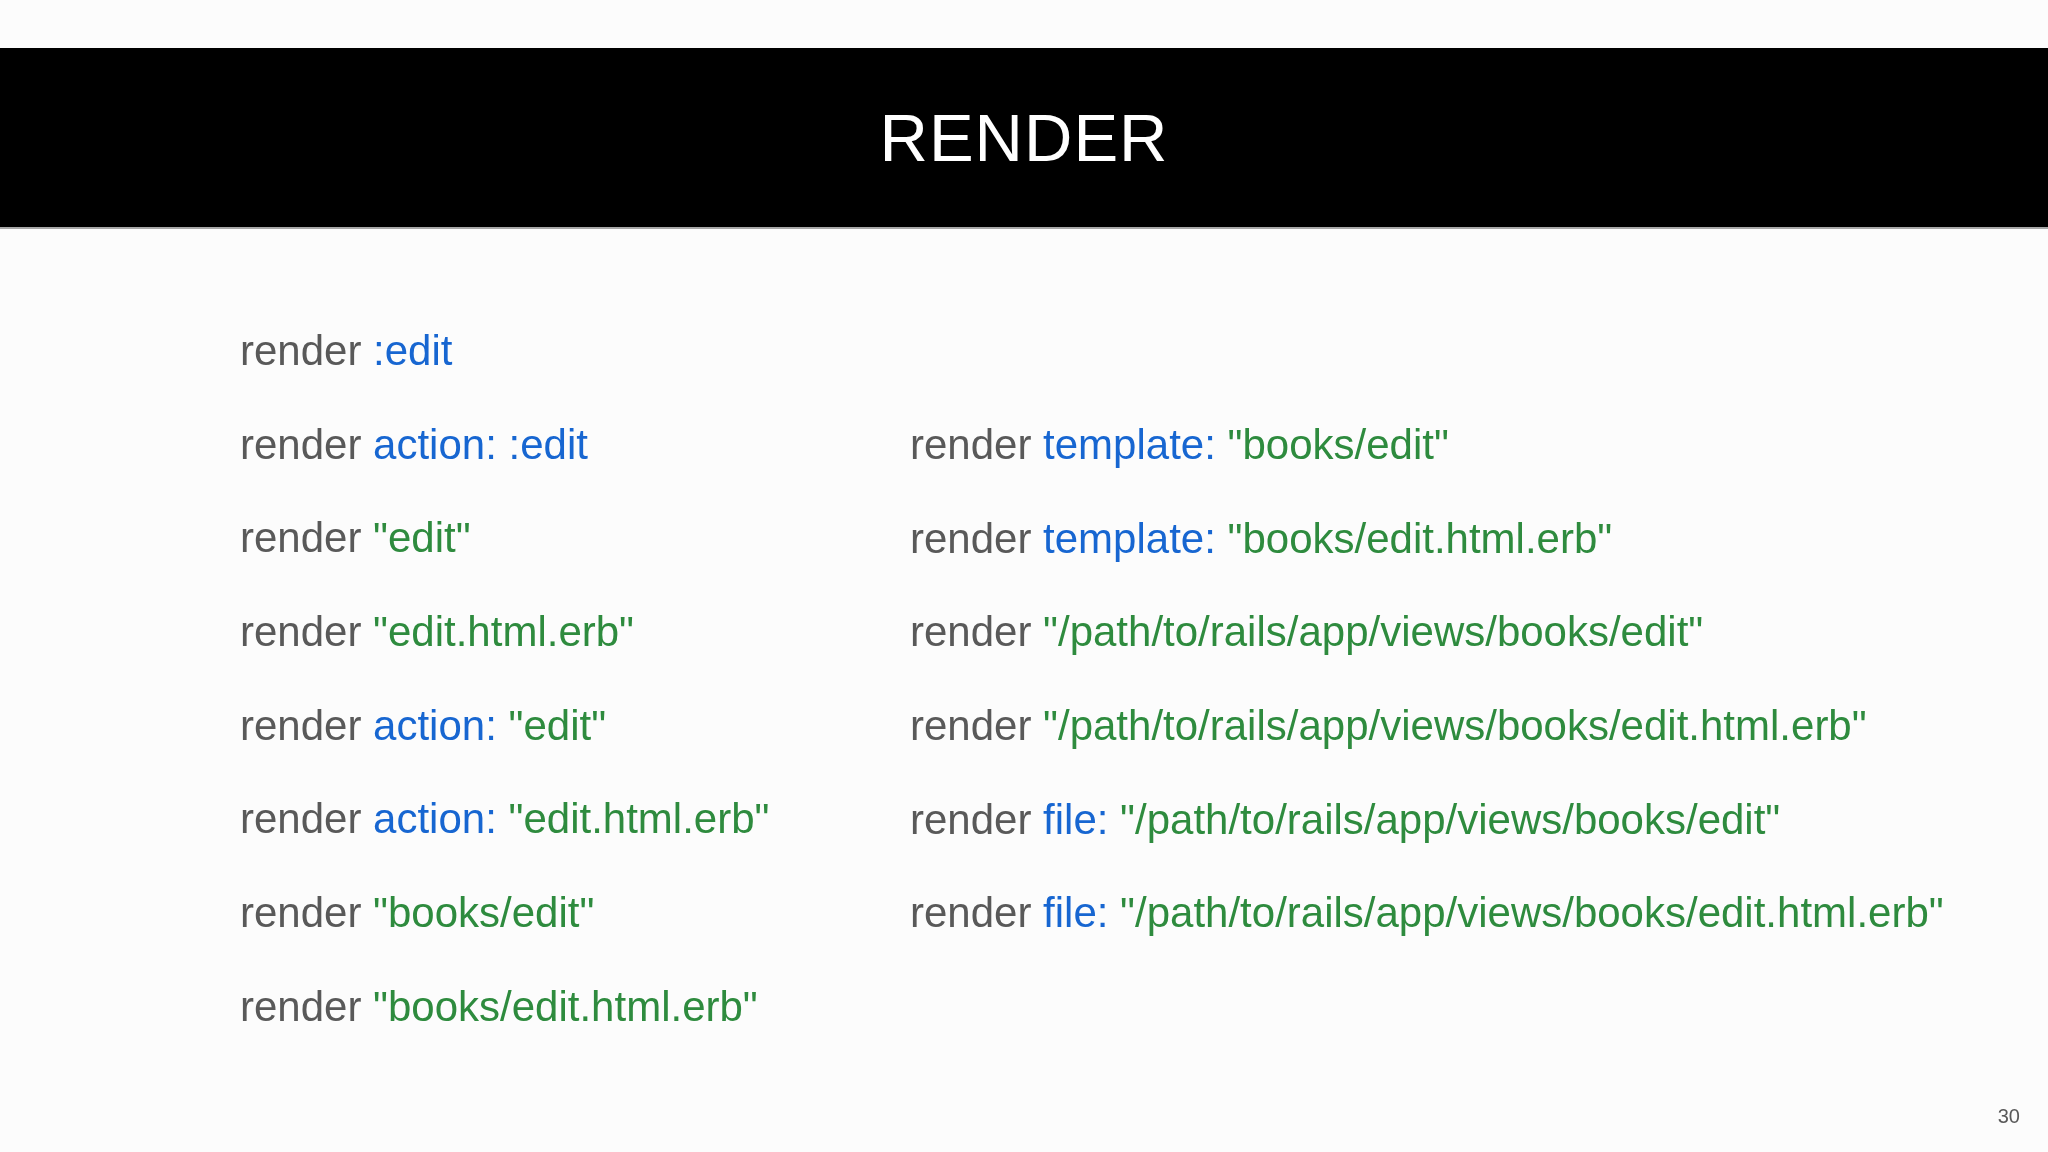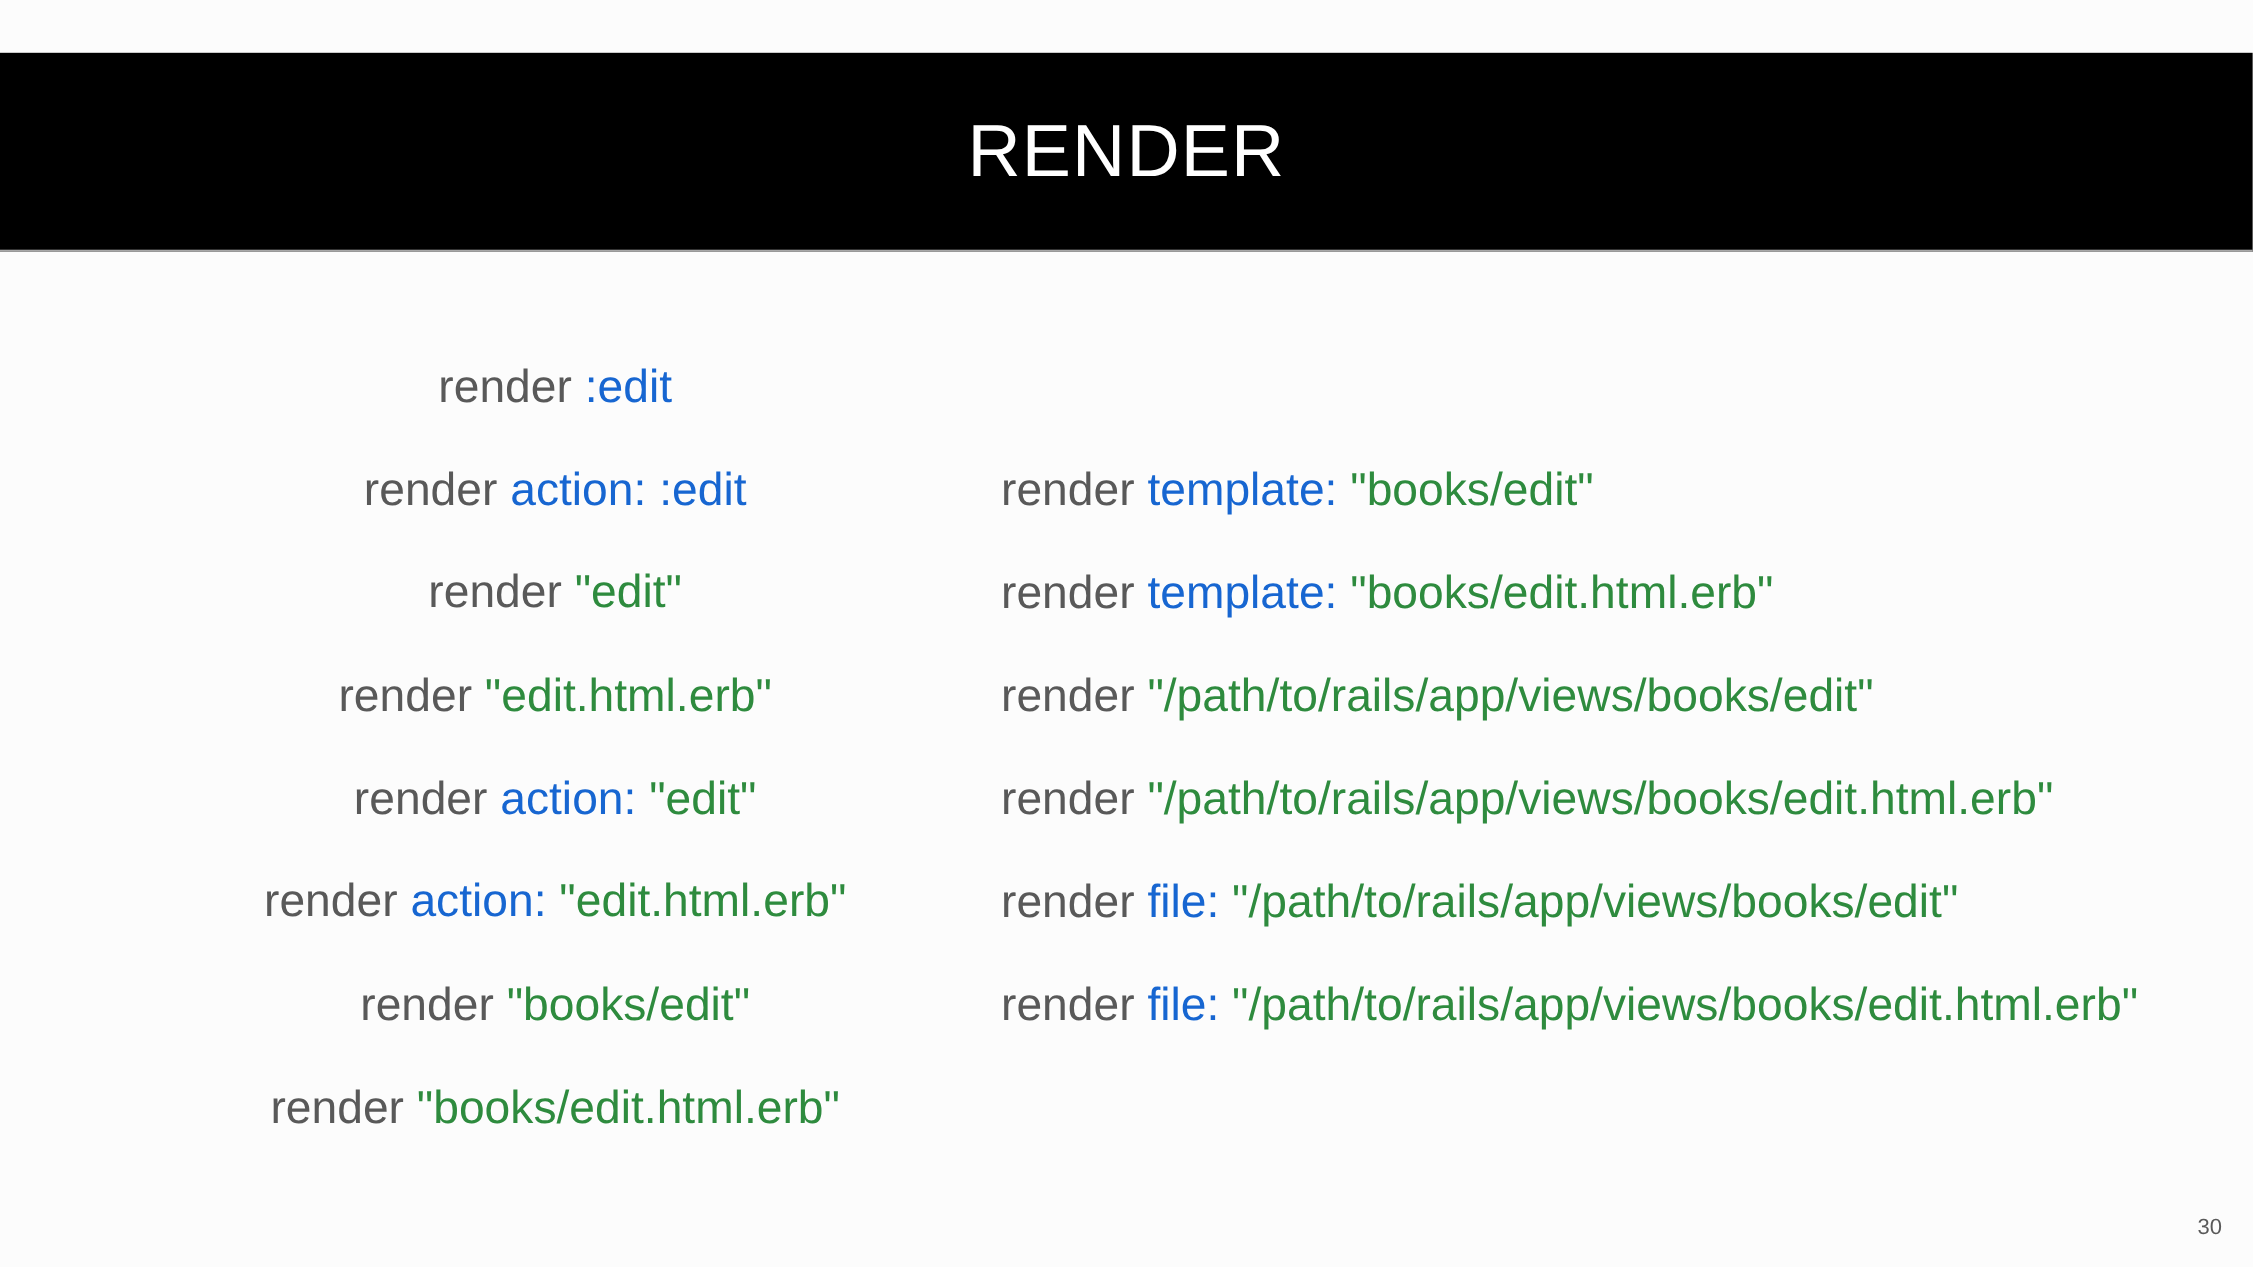--- a/index.html
+++ b/index.html
@@ -43,21 +43,21 @@
     letter-spacing: 1px;
     line-height: 1;
   }
   .code-col {
     position: absolute;
     font-size: 42px;
     line-height: 93.7px;
     color: var(--code-default);
     white-space: pre;
   }
-  .code-col-left  { left: 240px; top: 256px; text-align: center; }
+  .code-col-left  { left: 240px; top: 256px; }
   .code-col-right { left: 910px; top: 350px; }
   .code-line { height: 93.7px; }
   .seg-default { color: var(--code-default); }
   .seg-keyword { color: var(--code-keyword); }
   .seg-string  { color: var(--code-string); }
   .page-number {
     position: absolute;
     left: 1950px;
     top: 1050px;
     width: 70px;

